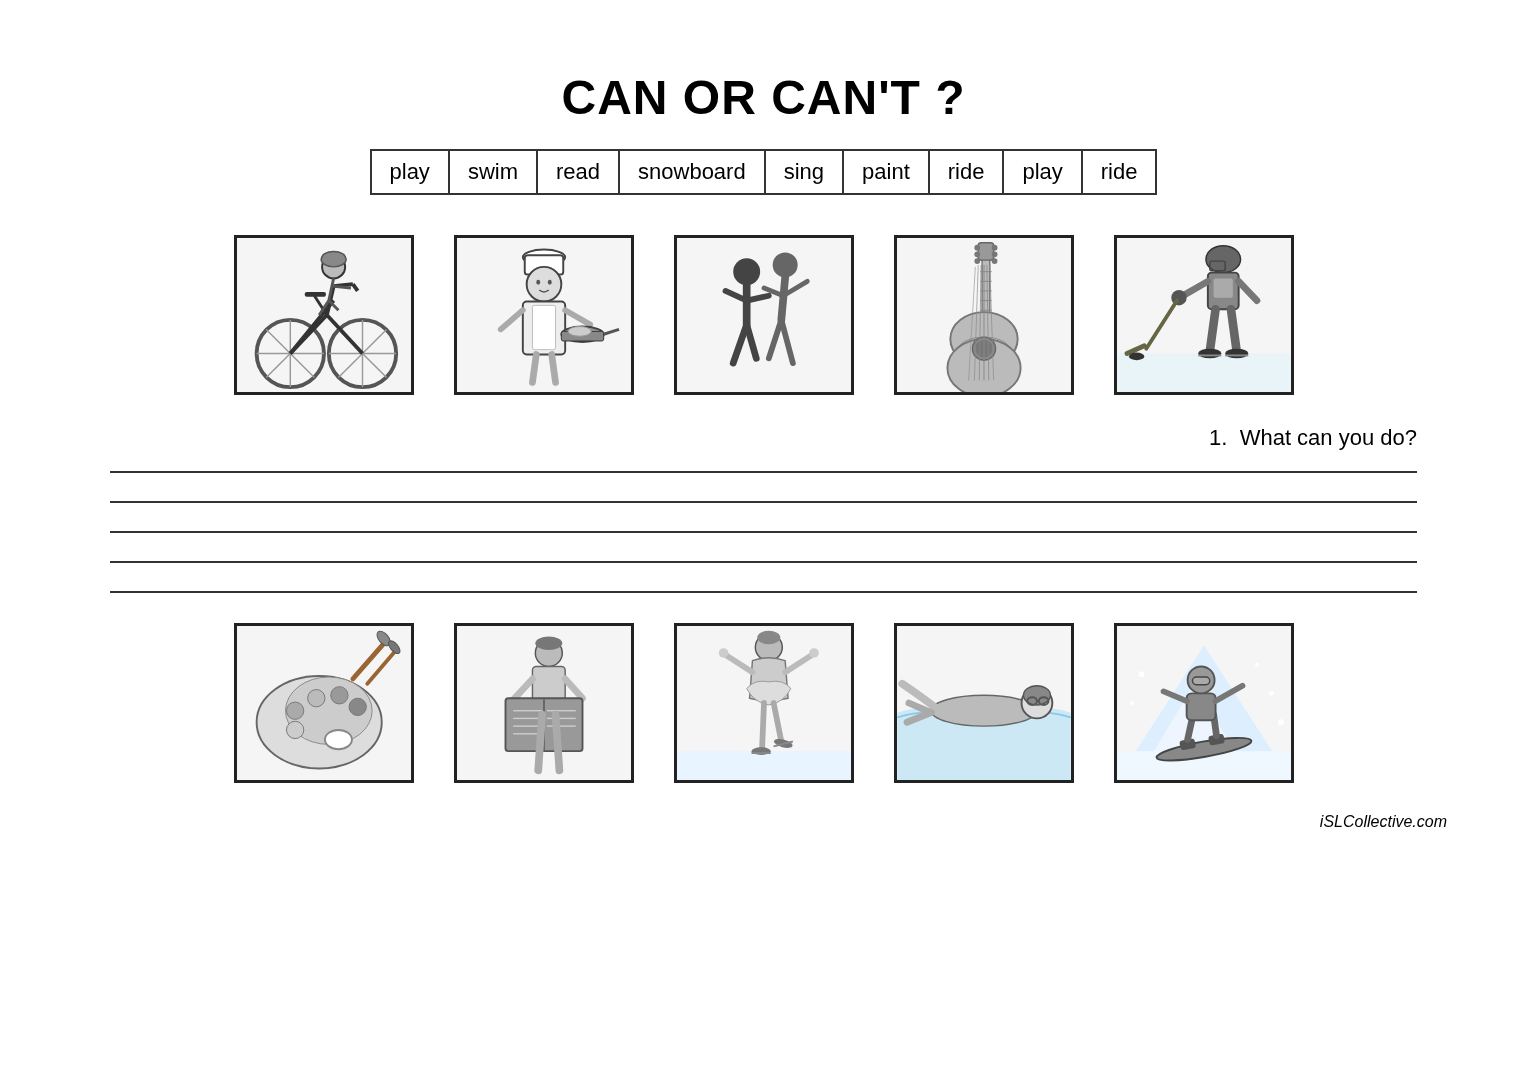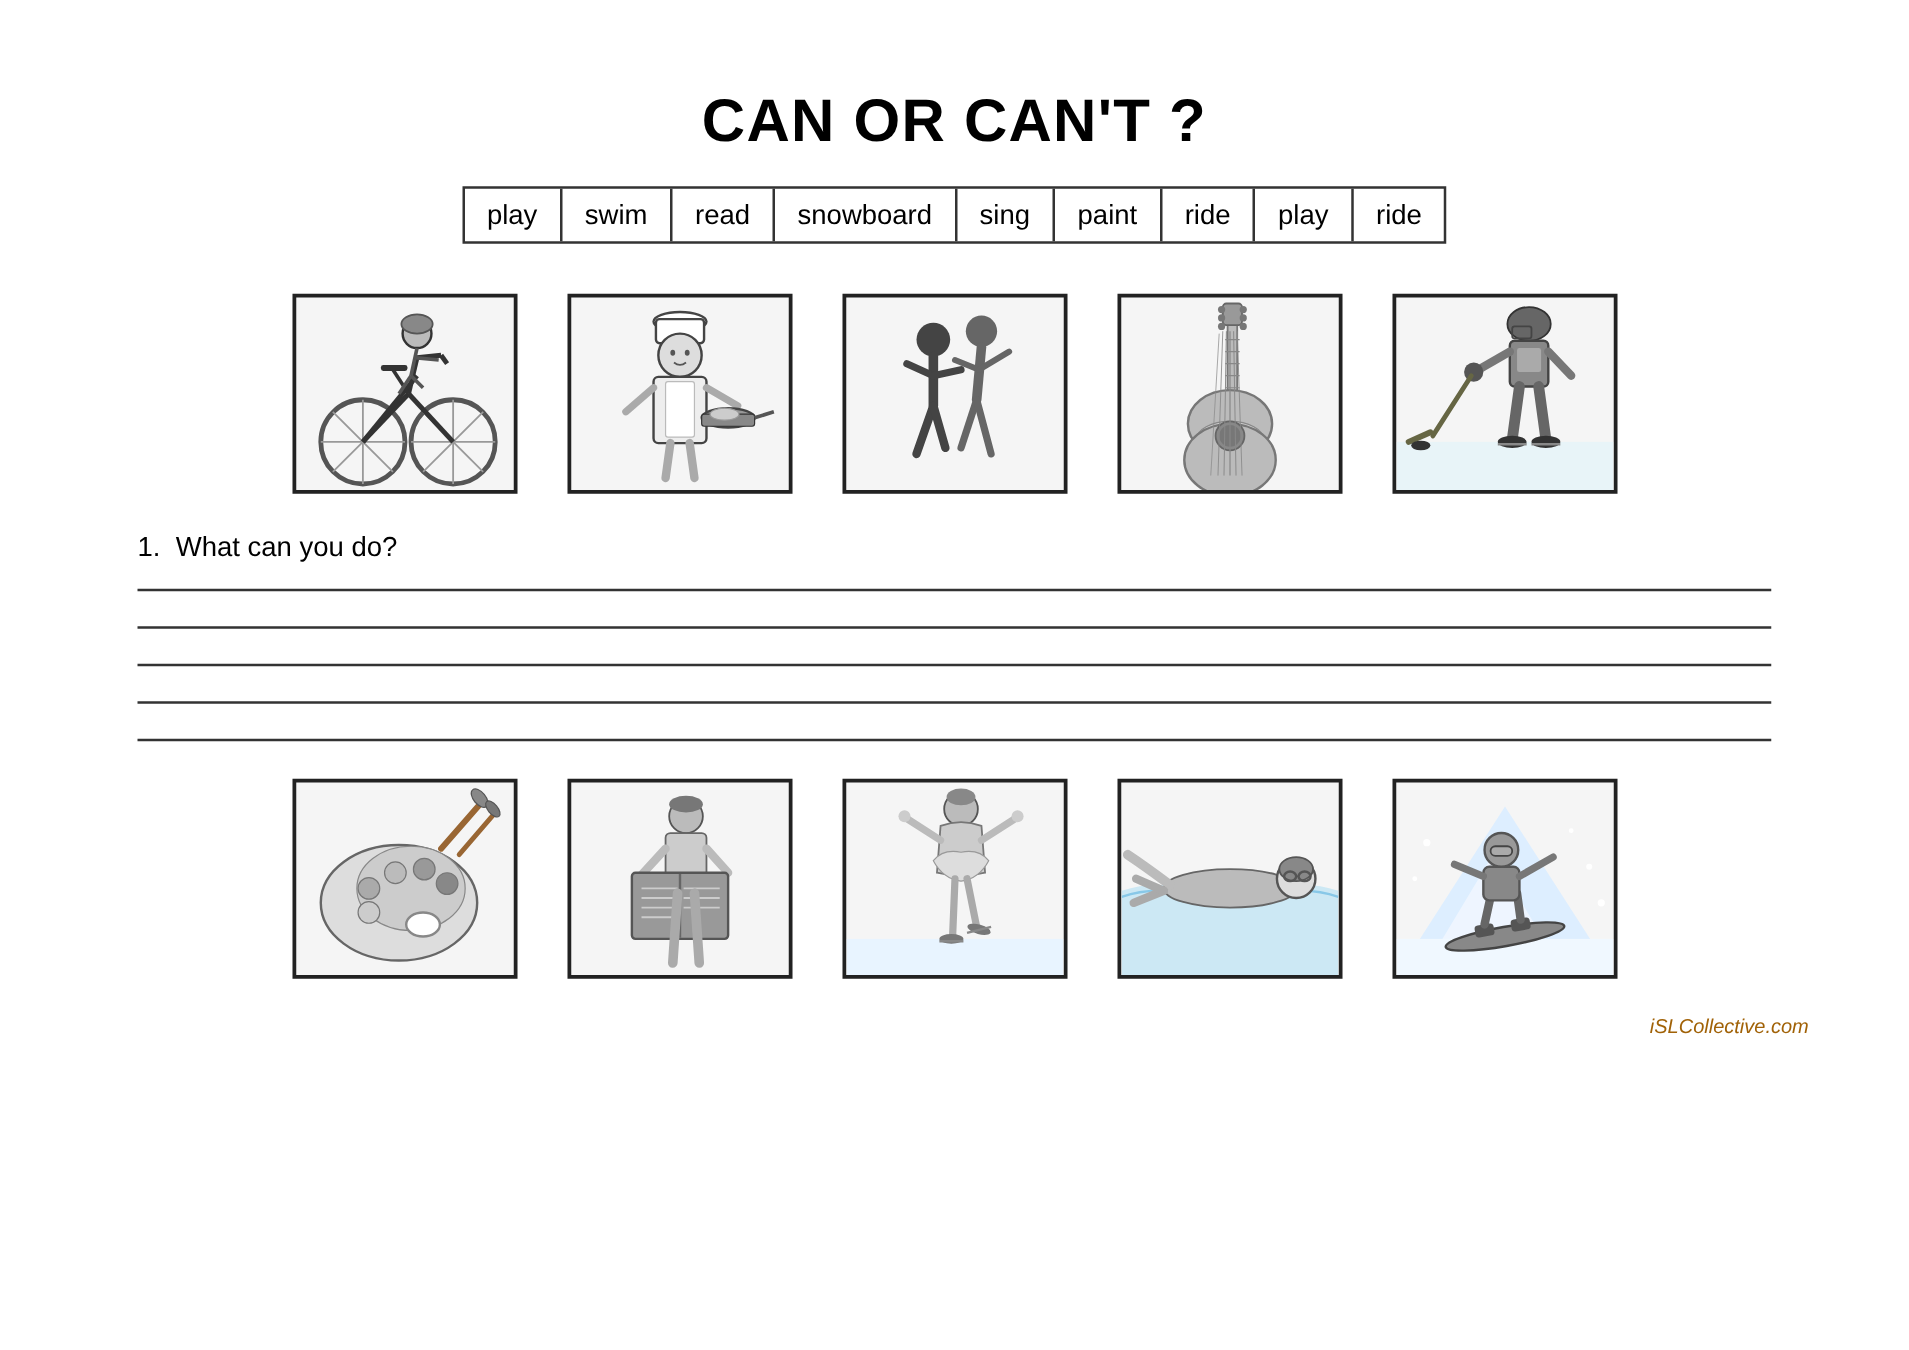--- a/index.html
+++ b/index.html
@@ -52,20 +52,21 @@
       align-items: center;
       justify-content: center;
       overflow: hidden;
       background: #f5f5f5;
     }
     .questions-row {
       display: flex;
       gap: 60px;
       margin-bottom: 20px;
       padding: 0 30px;
+      text-align: right;
     }
     .question-col {
       flex: 1;
     }
     .question-label {
       font-size: 22px;
       margin-bottom: 20px;
       font-weight: normal;
     }
     .write-lines {
@@ -81,21 +82,21 @@
     .bottom-images-row {
       display: flex;
       justify-content: center;
       gap: 40px;
       margin-top: 30px;
     }
     .footer {
       text-align: right;
       margin-top: 30px;
       font-size: 16px;
-      color: #a16207;
+      color: #000000;
       font-style: italic;
     }
     
     .cyclist-img, .cook-img, .dancer-img, .guitar-img, .hockey-img,
     .paint-img, .read-img, .skate-img, .swim-img, .snowboard-img {
       width: 100%;
       height: 100%;
     }
   </style>
 </head>

